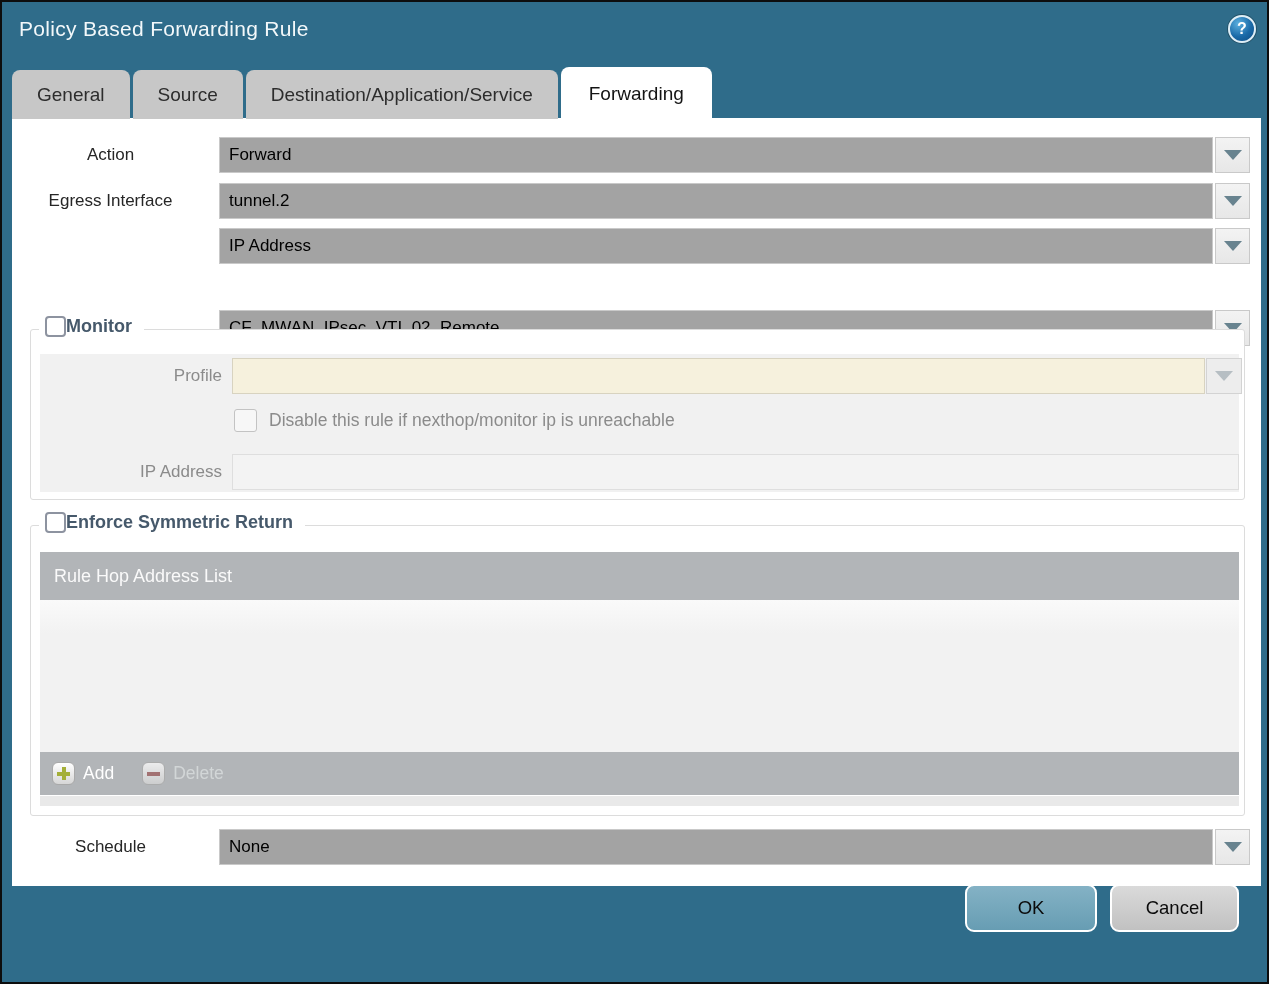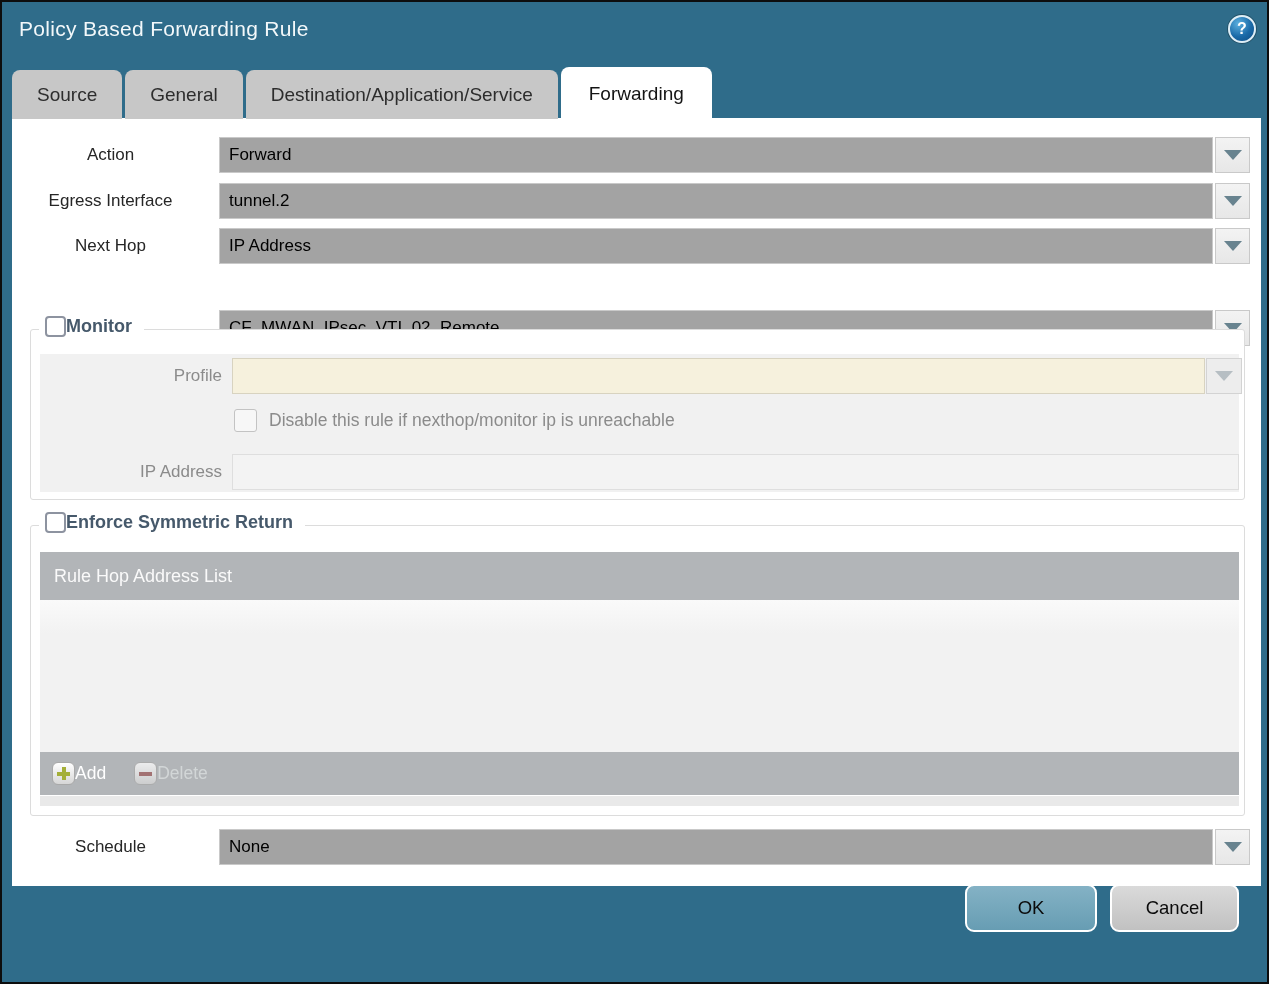--- a/index.html
+++ b/index.html
@@ -84,21 +84,21 @@
     border:1px solid #c3c3c3; border-radius:3px; background:#f7f7f7;
   }
   .dis-cb-label { position:absolute; left:229px; top:52px; font-size:17.5px; color:#8b8b8b; line-height:28px; }
   .ip-field { top:100px; width:1007px; background:#f3f3f3; border-color:#dedede; }
   
   .table { position:absolute; left:9px; top:26px; width:1199px; }
   .thead { height:48px; background:#b2b5b8; color:#fafafa; font-size:18px; line-height:48px; padding-left:14px; }
   .tbody { height:152px; background:linear-gradient(#fafafa,#f2f2f2 22%, #f2f2f2); }
   .tfoot { height:43px; background:#b2b5b8; display:flex; align-items:center; padding-left:12px; gap:28px; }
   .hstrip { height:10px; background:#e9e9e9; margin-top:1px; }
-  .tool { display:flex; align-items:center; cursor:pointer; }
+  .tool { display:flex; align-items:center; gap:8px; cursor:pointer; }
   .tool-icon {
     position:relative; width:23px; height:23px; border-radius:6px;
     background:linear-gradient(#ffffff,#d6d6d6); border:1px solid #a9a9a9; flex:0 0 auto;
   }
   .tool-icon::before, .tool-icon::after { content:""; position:absolute; background:#a4af38; }
   .plus::before { left:4px; top:9px; width:13px; height:4px; }
   .plus::after  { left:9px; top:4px; width:4px; height:13px; }
   .minus::before { left:4px; top:9px; width:13px; height:4px; background:#9d5c5c; }
   .minus::after { display:none; }
   .tool-label-add { font-size:17.5px; color:#ffffff; }
@@ -118,22 +118,22 @@
 <body>
 
 <div class="screen">
 
   <div class="title">Policy Based Forwarding Rule</div>
   <div class="help-icon">
     <span>?</span>
   </div>
 
   <div class="tabs">
+    <div class="tab">General</div>
     <div class="tab">Source</div>
-    <div class="tab">General</div>
     <div class="tab">Destination/Application/Service</div>
     <div class="tab active">Forwarding</div>
   </div>
 
   <div class="panel">
 
     <div class="frow" style="top:19px;">
       <div class="flabel">Action</div>
       <div class="fvalue">Forward</div>
       <div class="ddbtn">
@@ -143,21 +143,20 @@
 
     <div class="frow" style="top:65px;">
       <div class="flabel">Egress Interface</div>
       <div class="fvalue">tunnel.2</div>
       <div class="ddbtn">
         <span class="arrow"></span>
       </div>
     </div>
 
     <div class="frow" style="top:110px;">
-      <div class="flabel">Next Hop</div>
       <div class="fvalue">IP Address</div>
       <div class="ddbtn">
         <span class="arrow"></span>
       </div>
     </div>
 
     <div class="frow" style="top:156px;margin-top:36px;">
       <div class="fvalue">CF_MWAN_IPsec_VTI_02_Remote</div>
       <div class="ddbtn">
         <span class="arrow"></span>

